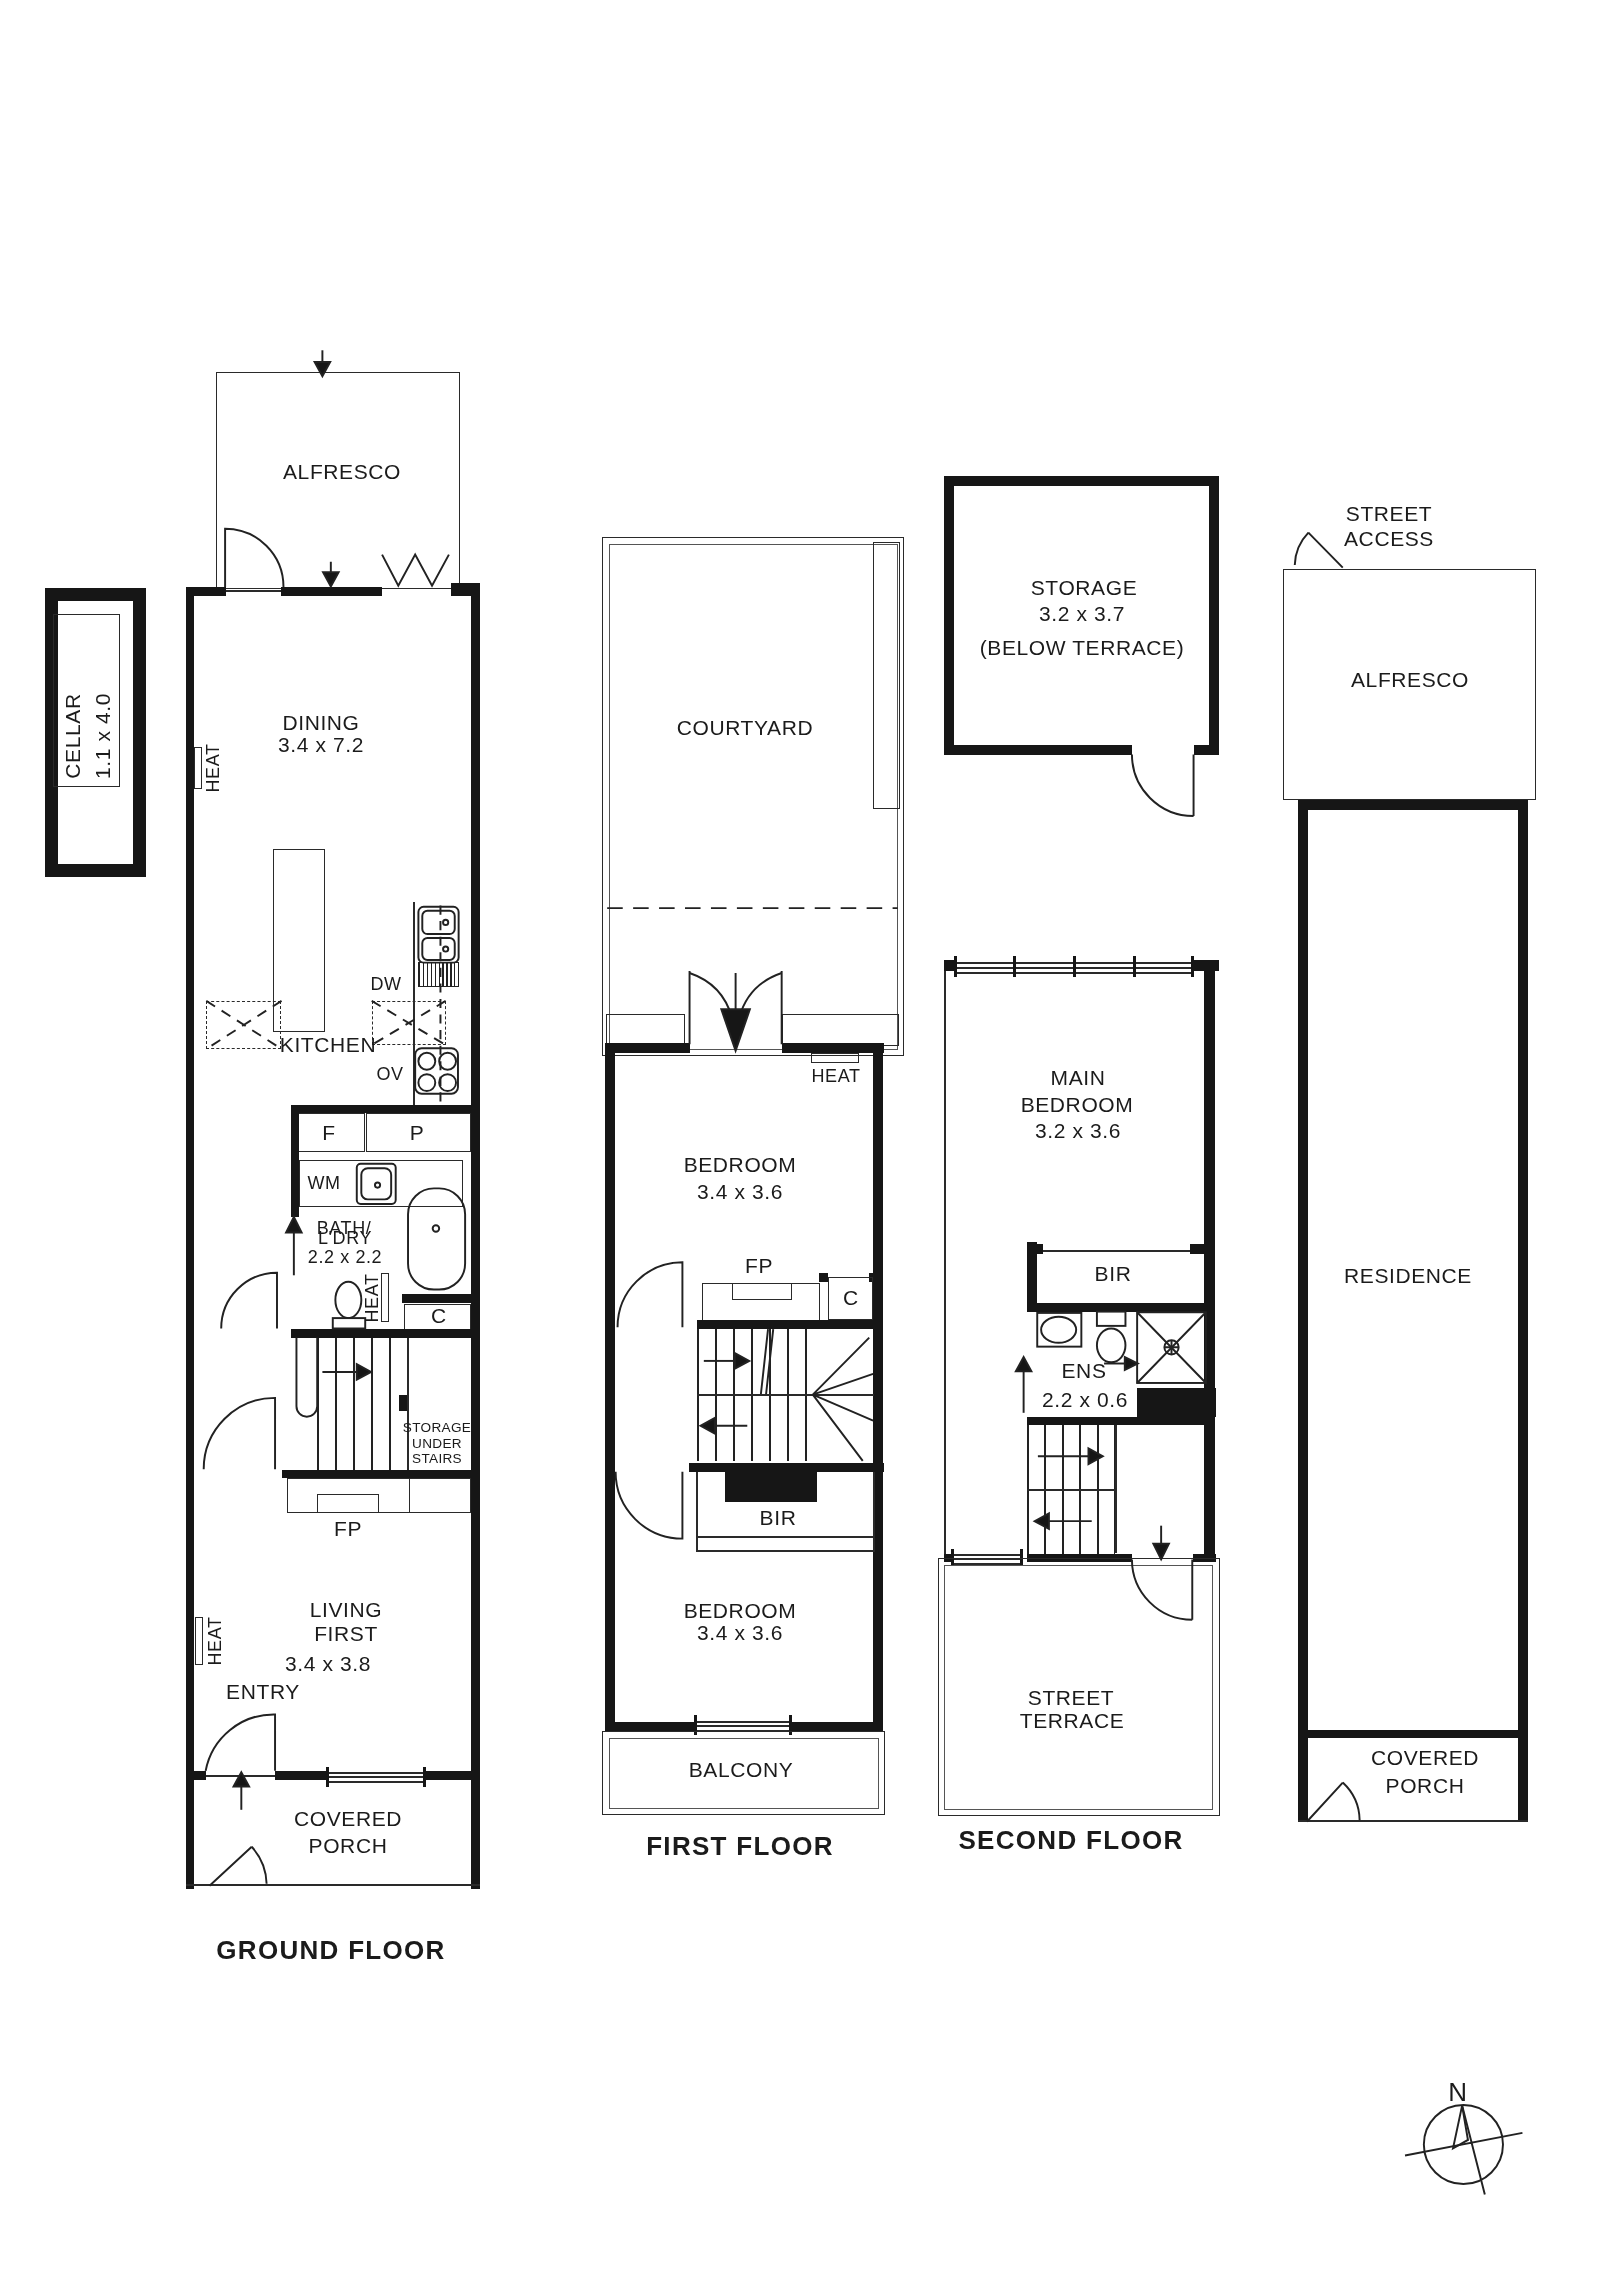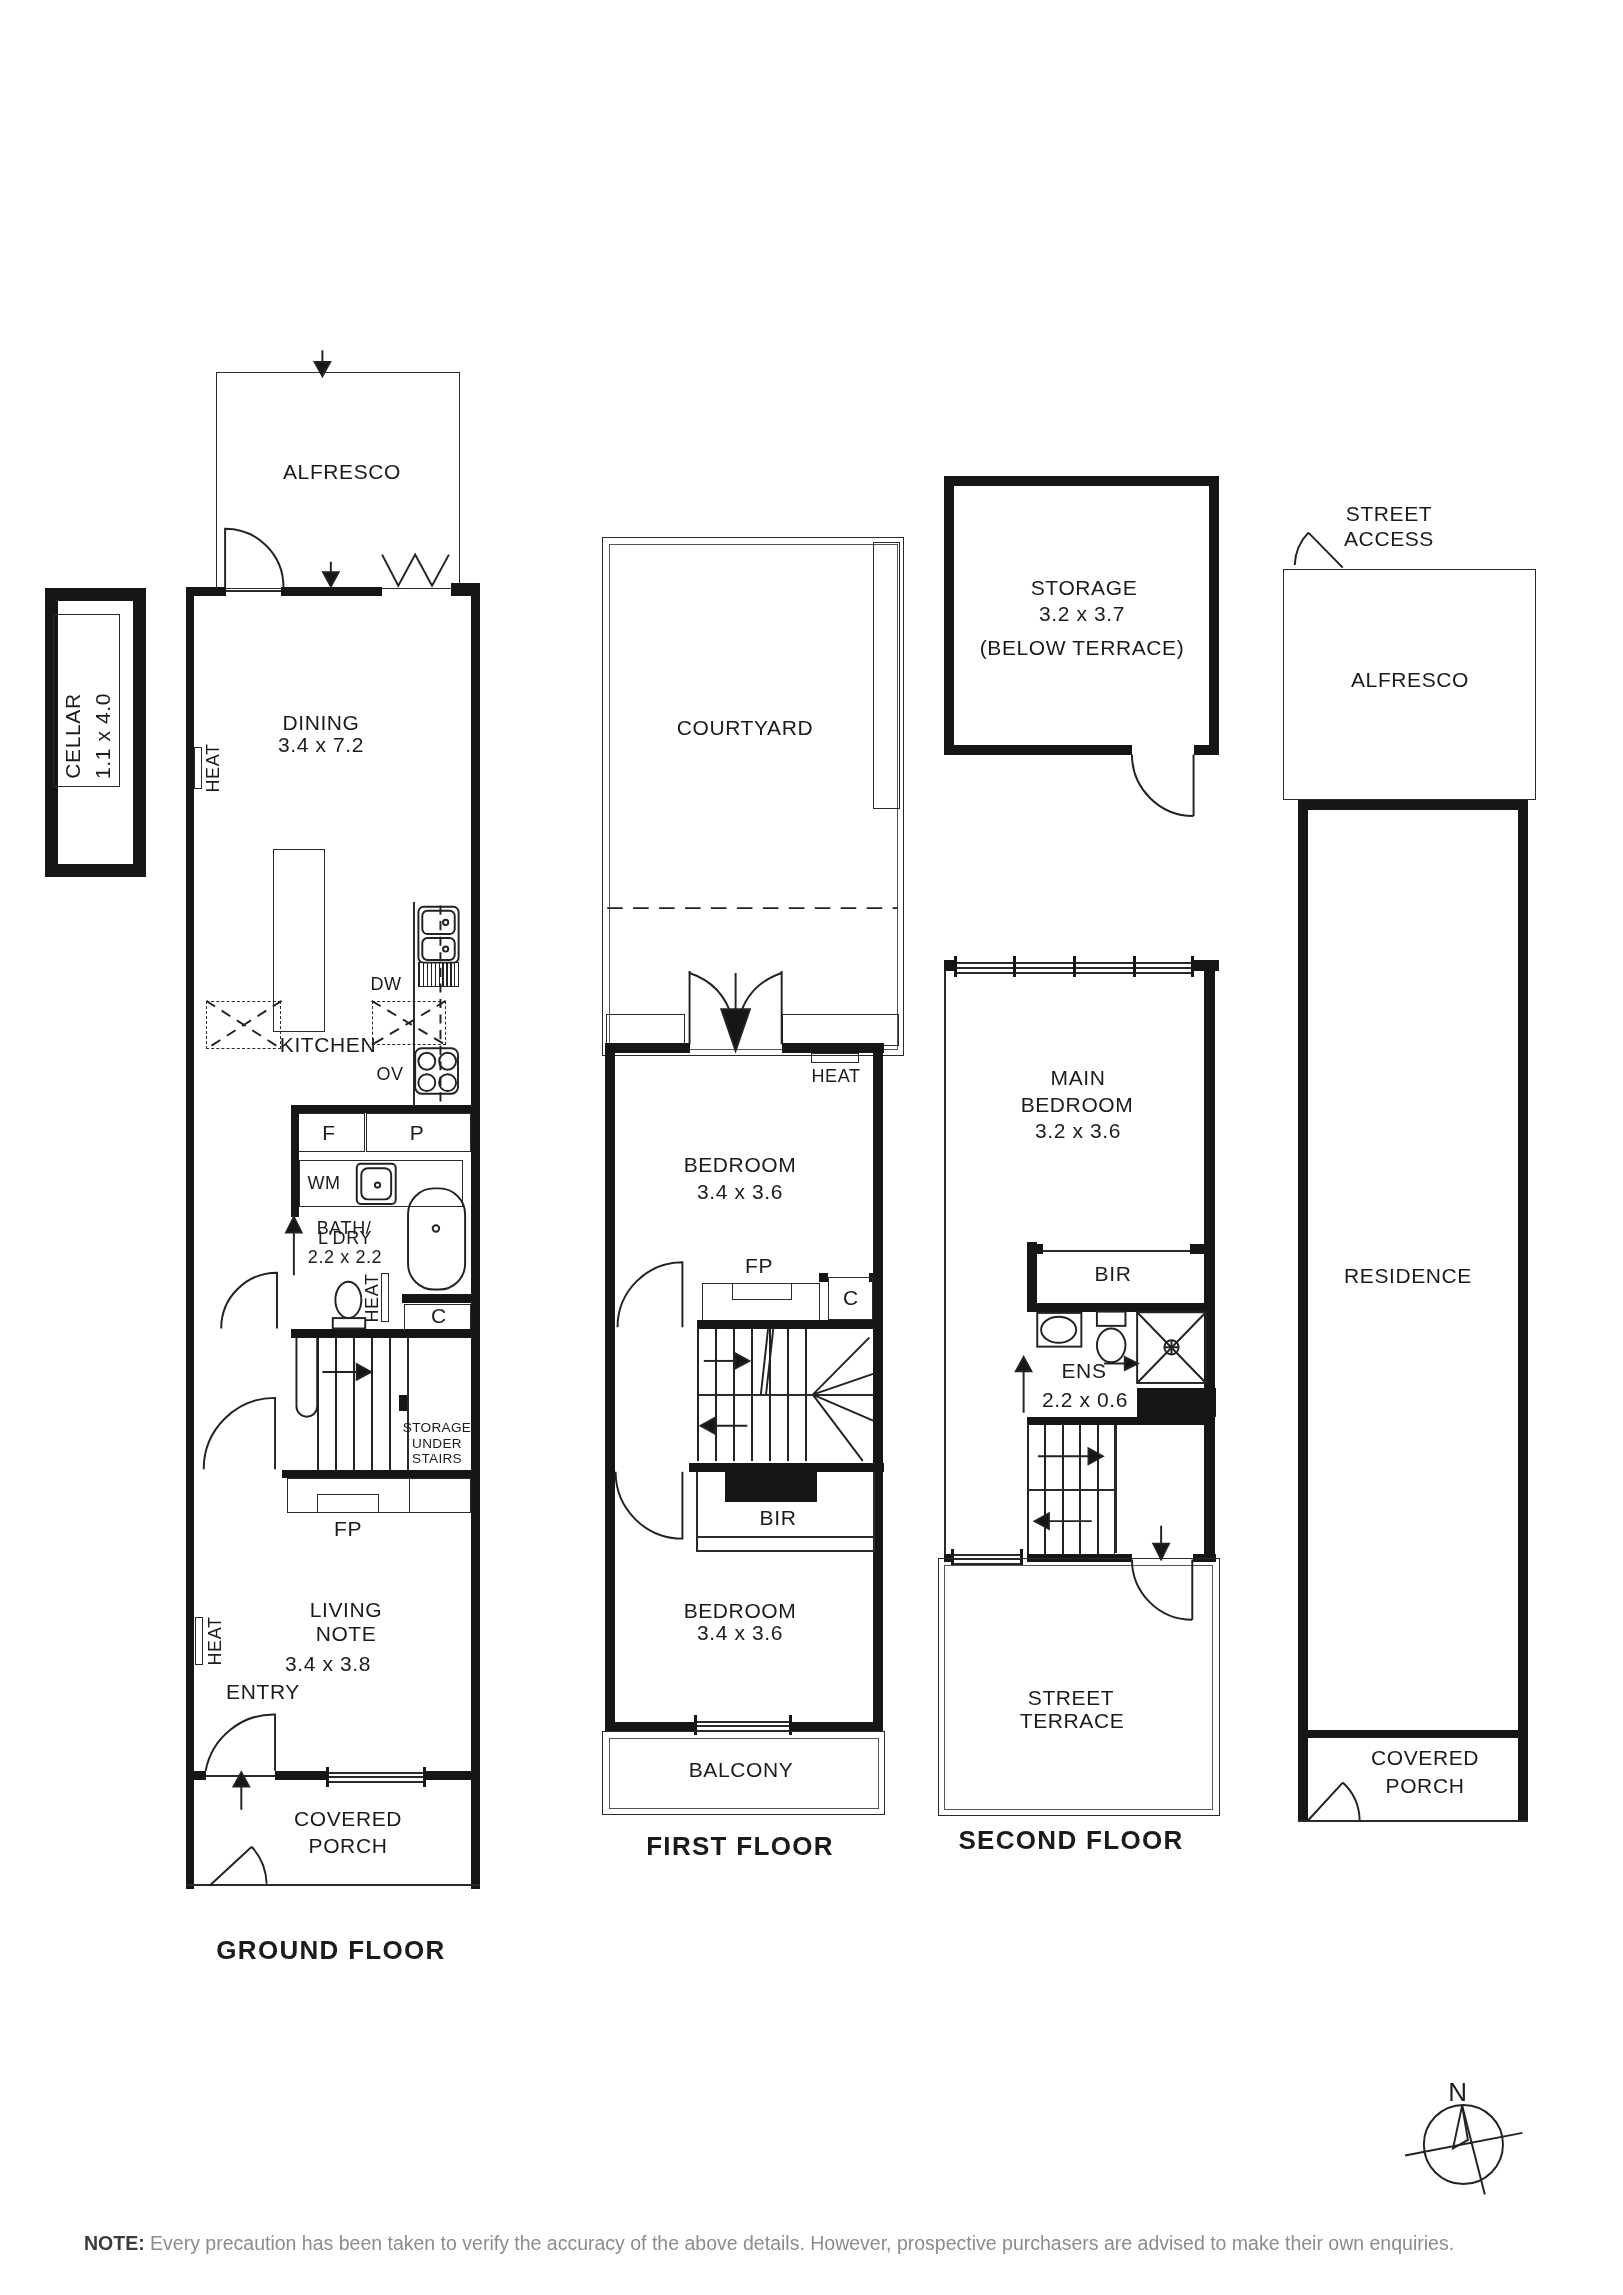--- a/index.html
+++ b/index.html
@@ -359,21 +359,21 @@
   <div class="lbl sm" style="left:344px;top:1228px;">BATH/</div>
   <div class="lbl sm" style="left:345px;top:1238px;">L'DRY</div>
   <div class="lbl sm" style="left:345px;top:1257px;">2.2 x 2.2</div>
   <div class="lbl rot sm" style="left:372px;top:1298px;">HEAT</div>
   <div class="lbl" style="left:439px;top:1316px;">C</div>
   <div class="lbl xs" style="left:437px;top:1428px;">STORAGE</div>
   <div class="lbl xs" style="left:437px;top:1444px;">UNDER</div>
   <div class="lbl xs" style="left:437px;top:1459px;">STAIRS</div>
   <div class="lbl" style="left:348px;top:1529px;">FP</div>
   <div class="lbl" style="left:346px;top:1610px;">LIVING</div>
-  <div class="lbl" style="left:346px;top:1634px;">NOTE</div>
+  <div class="lbl" style="left:346px;top:1634px;">FIRST</div>
   <div class="lbl" style="left:328px;top:1664px;">3.4 x 3.8</div>
   <div class="lbl rot sm" style="left:215px;top:1641px;">HEAT</div>
   <div class="lbl" style="left:263px;top:1692px;">ENTRY</div>
   <div class="lbl" style="left:348px;top:1819px;">COVERED</div>
   <div class="lbl" style="left:348px;top:1846px;">PORCH</div>
   <div class="lbl big" style="left:331px;top:1951px;">GROUND FLOOR</div>
 
   <div class="lbl" style="left:745px;top:728px;">COURTYARD</div>
   <div class="lbl sm" style="left:836px;top:1076px;">HEAT</div>
   <div class="lbl" style="left:740px;top:1165px;">BEDROOM</div>
@@ -400,19 +400,15 @@
   <div class="lbl big" style="left:1071px;top:1841px;">SECOND FLOOR</div>
 
   <div class="lbl" style="left:1389px;top:514px;">STREET</div>
   <div class="lbl" style="left:1389px;top:539px;">ACCESS</div>
   <div class="lbl" style="left:1410px;top:680px;">ALFRESCO</div>
   <div class="lbl" style="left:1408px;top:1276px;">RESIDENCE</div>
   <div class="lbl" style="left:1425px;top:1758px;">COVERED</div>
   <div class="lbl" style="left:1425px;top:1786px;">PORCH</div>
 
   <div class="lbl" style="left:1458px;top:2093px;font-size:26px;">N</div>
-  <div class="note">
-    <b>NOTE:</b>
-    <span>Every precaution has been taken to verify the accuracy of the above details. However, prospective purchasers are advised to make their own enquiries.</span>
-  </div>
 
 </div>
 
 
 </body></html>

